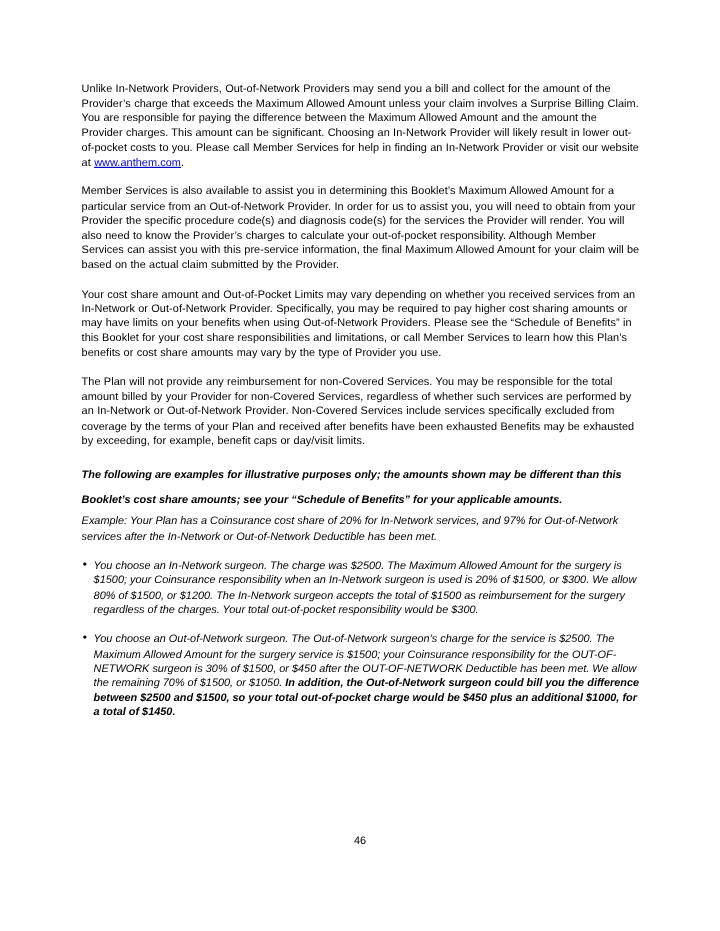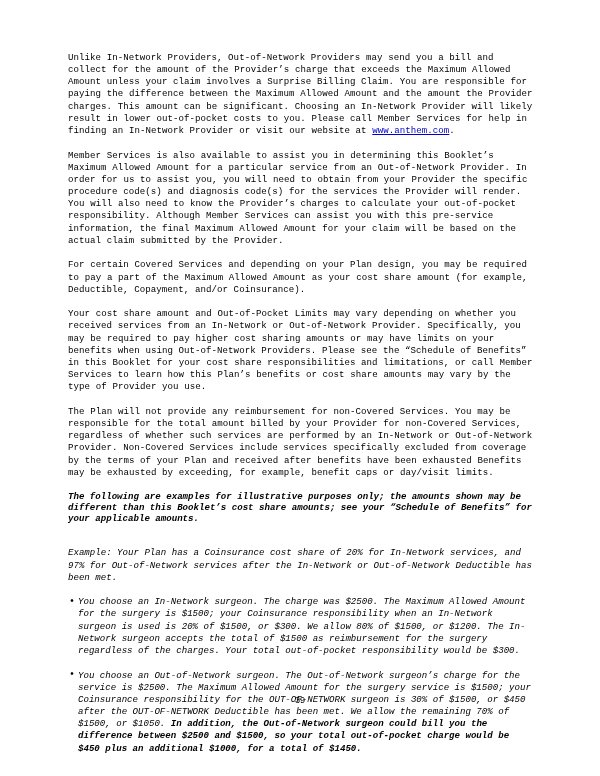--- a/index.html
+++ b/index.html
@@ -22,45 +22,44 @@
     top: 0;
     width: 600px;
     height: 776px;
     background: #ffffff;
     box-sizing: border-box;
   }
 
   .content {
     position: absolute;
     left: 68px;
-    top: 52px;
+    top: 68px;
     width: 466px;
-    font-family: Liberation Mono, monospace;
   }
 
   p.para {
     margin: 0 0 12.5px 0;
     font-size: 9.1px;
     line-height: 12.15px;
     text-align: left;
     letter-spacing: 0.005em;
     word-spacing: 0.02em;
   }
 
   h2.heading {
     margin: 0 0 12.5px 0;
     font-size: 9.1px;
     line-height: 12.15px;
     font-weight: bold;
   }
 
   p.emphasis {
-    margin: 0 0 23px 0;
+    margin: 0 0 1px 0;
     font-size: 9.1px;
-    line-height: 11px;
+    line-height: 21px;
     font-weight: bold;
     font-style: italic;
   }
 
   p.example {
     margin: 0 0 12.5px 0;
     font-size: 9.1px;
     line-height: 12.15px;
     font-style: italic;
   }
@@ -113,34 +112,33 @@
 
 <div class="page">
 
   <div class="content">
 
     <p class="para"><span>Unlike In-Network Providers, Out-of-Network Providers may send you a bill and collect for the amount of the Provider’s charge that exceeds the Maximum Allowed Amount unless your claim involves a Surprise Billing Claim.  You are responsible for paying the difference between the Maximum Allowed Amount and the amount the Provider charges. This amount can be significant.  Choosing an In-Network Provider will likely result in lower out-of-pocket  costs to you. Please call Member Services for help in finding an In-Network Provider or visit our website at </span><a class="link" href="#">www.anthem.com</a><span>.</span></p>
 
     <p class="para">Member Services is also available to assist you in determining this Booklet’s Maximum Allowed Amount for a particular service from an Out-of-Network Provider.  In order for us to assist you, you will need to obtain from your Provider the specific procedure code(s) and diagnosis code(s) for the services the Provider will render.  You will also need to know the Provider’s charges to calculate your out-of-pocket responsibility.  Although Member Services can assist you with this pre-service information, the final Maximum Allowed Amount for your claim will be based on the actual claim submitted by the Provider.</p>
 
 
-    <p class="para">For certain Covered Services and depending on your Plan design, you may be required to pay a part of the Maximum Allowed Amount as your cost share amount (for example, Deductible, Copayment, and/or Coinsurance).</p>
 
     <p class="para">Your cost share amount and Out-of-Pocket Limits may vary depending on whether you received services from an In-Network or Out-of-Network Provider.  Specifically, you may be required to pay higher cost sharing amounts or may have limits on your benefits when using Out-of-Network Providers.   Please see the “Schedule of Benefits” in this Booklet for your cost share responsibilities and limitations, or call Member Services to learn how this Plan’s benefits or cost share amounts may vary by the type of Provider you use.</p>
 
     <p class="para">The Plan will not provide any reimbursement for non-Covered Services.  You may be responsible for the total amount billed by your Provider for non-Covered Services, regardless of whether such services are performed by an In-Network or Out-of-Network Provider.  Non-Covered Services include services specifically excluded from coverage by the terms of your Plan and received after benefits have been exhausted Benefits may be exhausted by exceeding, for example, benefit caps or day/visit limits.</p>
 
     <p class="emphasis">The following are examples for illustrative purposes only; the amounts shown may be different than this Booklet’s cost share amounts; see your “Schedule of Benefits” for your applicable amounts.</p>
 
     <p class="example">Example:  Your Plan has a Coinsurance cost share of 20% for In-Network services, and 97% for Out-of-Network services after the In-Network or Out-of-Network Deductible has been met.</p>
 
     <ul class="bullets">
       <li><span class="bullet-mark">•</span><span>You choose an In-Network surgeon.  The charge was $2500. The Maximum Allowed Amount for the surgery is $1500; your Coinsurance responsibility when an In-Network surgeon is used is 20% of $1500, or $300.   We allow 80% of $1500, or $1200.  The In-Network surgeon accepts the total of $1500 as reimbursement for the surgery regardless of the charges.  Your total out-of-pocket responsibility would be $300.</span><span class="bold"></span></li>
       <li><span class="bullet-mark">•</span><span>You choose an Out-of-Network surgeon.  The Out-of-Network surgeon’s charge for the service is $2500. The Maximum Allowed Amount for the surgery service is $1500; your Coinsurance responsibility for the OUT-OF-NETWORK surgeon is 30% of $1500, or $450 after the OUT-OF-NETWORK Deductible has been met.  We allow the remaining 70% of $1500, or $1050.  </span><span class="bold">In addition, the Out-of-Network surgeon could bill you the difference between $2500 and $1500, so your total out-of-pocket charge would be $450 plus an additional $1000, for a total of $1450.</span></li>
     </ul>
 
   </div>
 
   <div class="footer">
-    <span>39</span>
+    <span>46</span>
   </div>
 
 </div>
 
 </body></html>

